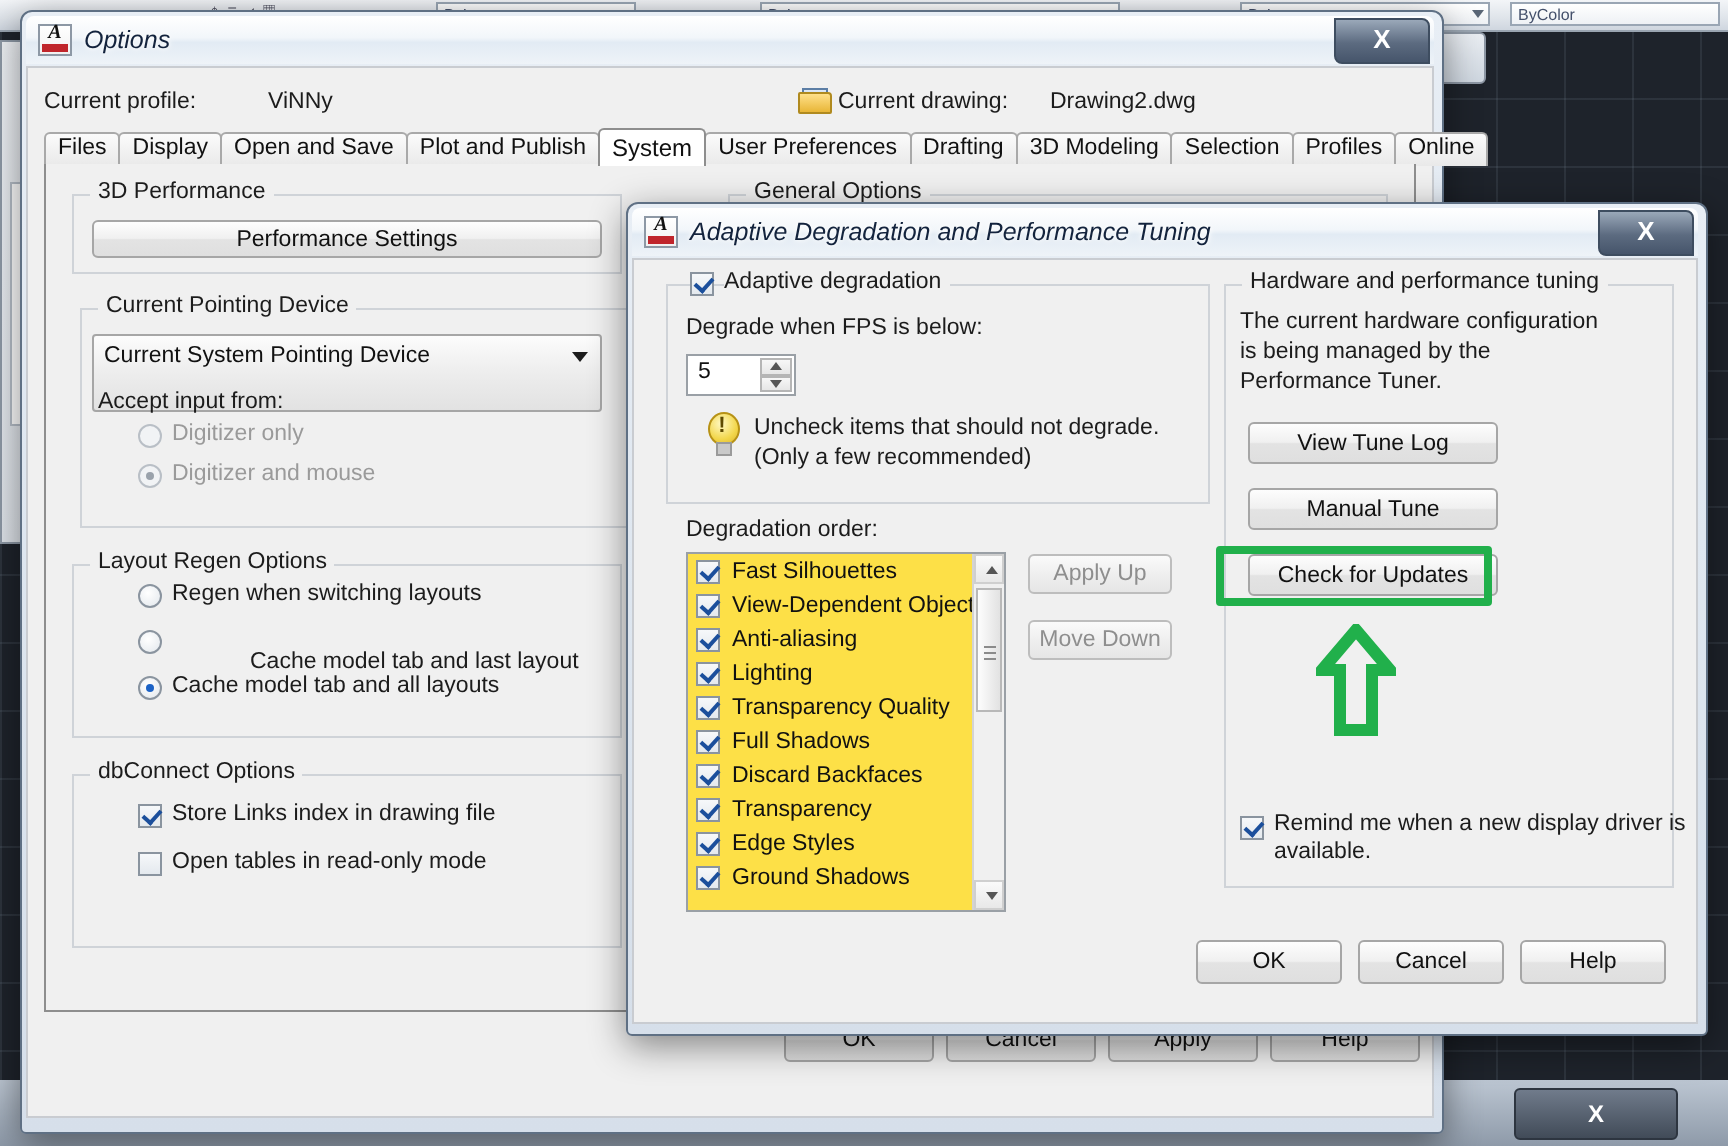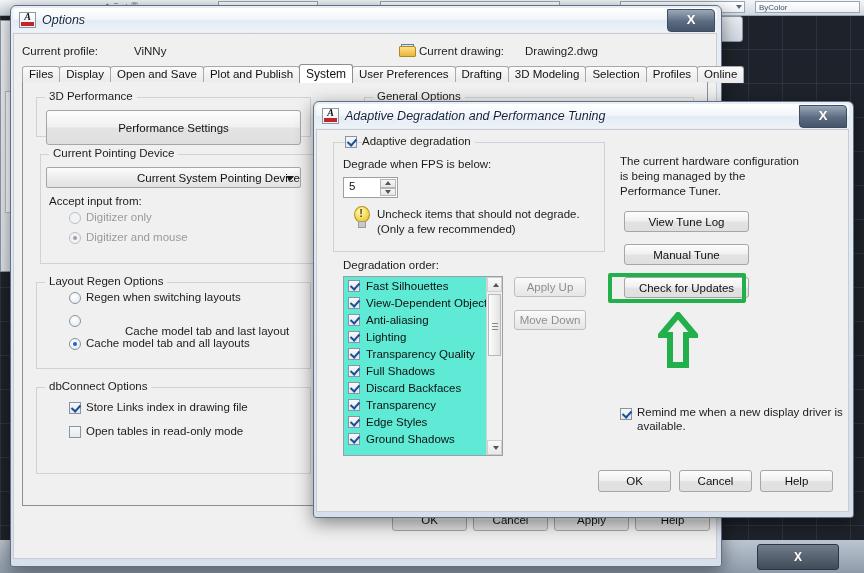--- a/index.html
+++ b/index.html
@@ -155,21 +155,21 @@
   .tab{
     box-sizing:border-box;height:17px;line-height:15px;padding:0 6px;
     font-size:11.5px;color:#111;border:1px solid #a9a9a9;border-bottom:none;
     background:linear-gradient(#fbfbfb,#e9e9e9);margin-right:-1px;border-radius:3px 3px 0 0;
     cursor:pointer;white-space:nowrap;
   }
   .tab.active{height:19px;line-height:18px;background:#fff;border-color:#8e8e8e;
     position:relative;z-index:3;font-size:12px;}
 
   
-  .listbox{position:absolute;box-sizing:border-box;background:#5eead4;border:1px solid #9aa0a6;overflow:hidden;}
+  .listbox{position:absolute;box-sizing:border-box;background:#fde047;border:1px solid #9aa0a6;overflow:hidden;}
   .li{position:relative;height:17px;line-height:17px;font-size:11.5px;color:#111;padding-left:22px;white-space:nowrap;cursor:pointer;}
   .li .licb{position:absolute;left:4px;top:2px;}
   .sb{position:absolute;right:0;top:0;bottom:0;width:15px;background:#f0f0f0;border-left:1px solid #d3d3d3;}
   .sb-btn{position:absolute;left:0;width:15px;height:15px;background:linear-gradient(#fafafa,#e8e8e8);border:1px solid #cfcfcf;box-sizing:border-box;cursor:pointer;}
   .sb-thumb{position:absolute;left:1px;width:13px;background:linear-gradient(90deg,#fdfdfd,#e2e2e2);border:1px solid #b8b8b8;box-sizing:border-box;cursor:pointer;}
   .sb-grip{position:absolute;left:50%;margin-left:-3px;width:6px;height:1px;background:#8b8b8b;}
 
   
   .bulb{position:absolute;width:16px;height:22px;}
   .bulb .glass{position:absolute;left:1px;top:0;width:14px;height:15px;border-radius:50%;
@@ -252,30 +252,30 @@
           <div class="tab">Selection</div>
           <div class="tab">Profiles</div>
           <div class="tab">Online</div>
         </div>
 
       <div style="position:absolute;left:8px;top:48px;right:8px;bottom:52px;background:#f0f0f0;border:1px solid #8e8e8e;border-top:none;"></div>
 
       <div class="group" style="left:22px;top:63px;width:275px;height:40px;">
         <div class="group-label">3D Performance</div>
       </div>
-      <div class="btn" style="left:32px;top:76px;width:255px;height:35px;">Performance Settings</div>
+      <div class="btn" style="left:32px;top:76px;width:255px;height:19px;">Performance Settings</div>
 
       <div class="group" style="left:350px;top:63px;width:330px;height:250px;">
         <div class="group-label">General Options</div>
       </div>
 
       <div class="group" style="left:26px;top:120px;width:275px;height:110px;">
         <div class="group-label">Current Pointing Device</div>
       </div>
-      <div class="combo" style="left:32px;top:133px;width:255px;height:21px;text-align:right;">
+      <div class="combo" style="left:32px;top:133px;width:255px;height:39px;">
         <span>Current System Pointing Device</span>
         <span class="arr"></span>
       </div>
       <div class="lbl" style="left:35px;top:161px;">Accept input from:</div>
 
       <div class="rd dim" style="left:55px;top:178px;"></div>
       <div class="lbl dim" style="left:72px;top:177px;">Digitizer only</div>
 
       <div class="rd dim checked" style="left:55px;top:198px;"></div>
       <div class="lbl dim" style="left:72px;top:197px;">Digitizer and mouse</div>
@@ -370,20 +370,23 @@
           </div>
           <div class="sb-btn" style="bottom:0;">
             <span class="tri dn" style="position:absolute;left:5px;top:5px;"></span>
           </div>
         </div>
       </div>
 
       <div class="btn disabled" style="left:197px;top:147px;width:72px;height:20px;">Apply Up</div>
       <div class="btn disabled" style="left:197px;top:180px;width:72px;height:20px;">Move Down</div>
 
+      <div class="group" style="left:295px;top:12px;width:225px;height:302px;">
+        <div class="group-label">Hardware and performance tuning</div>
+      </div>
       <div class="lbl" style="left:303px;top:25px;">The current hardware configuration</div>
       <div class="lbl" style="left:303px;top:40px;">is being managed by the</div>
       <div class="lbl" style="left:303px;top:55px;">Performance Tuner.</div>
 
       <div class="btn" style="left:307px;top:81px;width:125px;height:21px;">View Tune Log</div>
       <div class="btn" style="left:307px;top:114px;width:125px;height:21px;">Manual Tune</div>
       <div class="btn" style="left:307px;top:147px;width:125px;height:21px;">Check for Updates</div>
 
       <div class="cb checked" style="left:303px;top:278px;"></div>
       <div class="lbl" style="left:320px;top:276px;">Remind me when a new display driver is</div>

